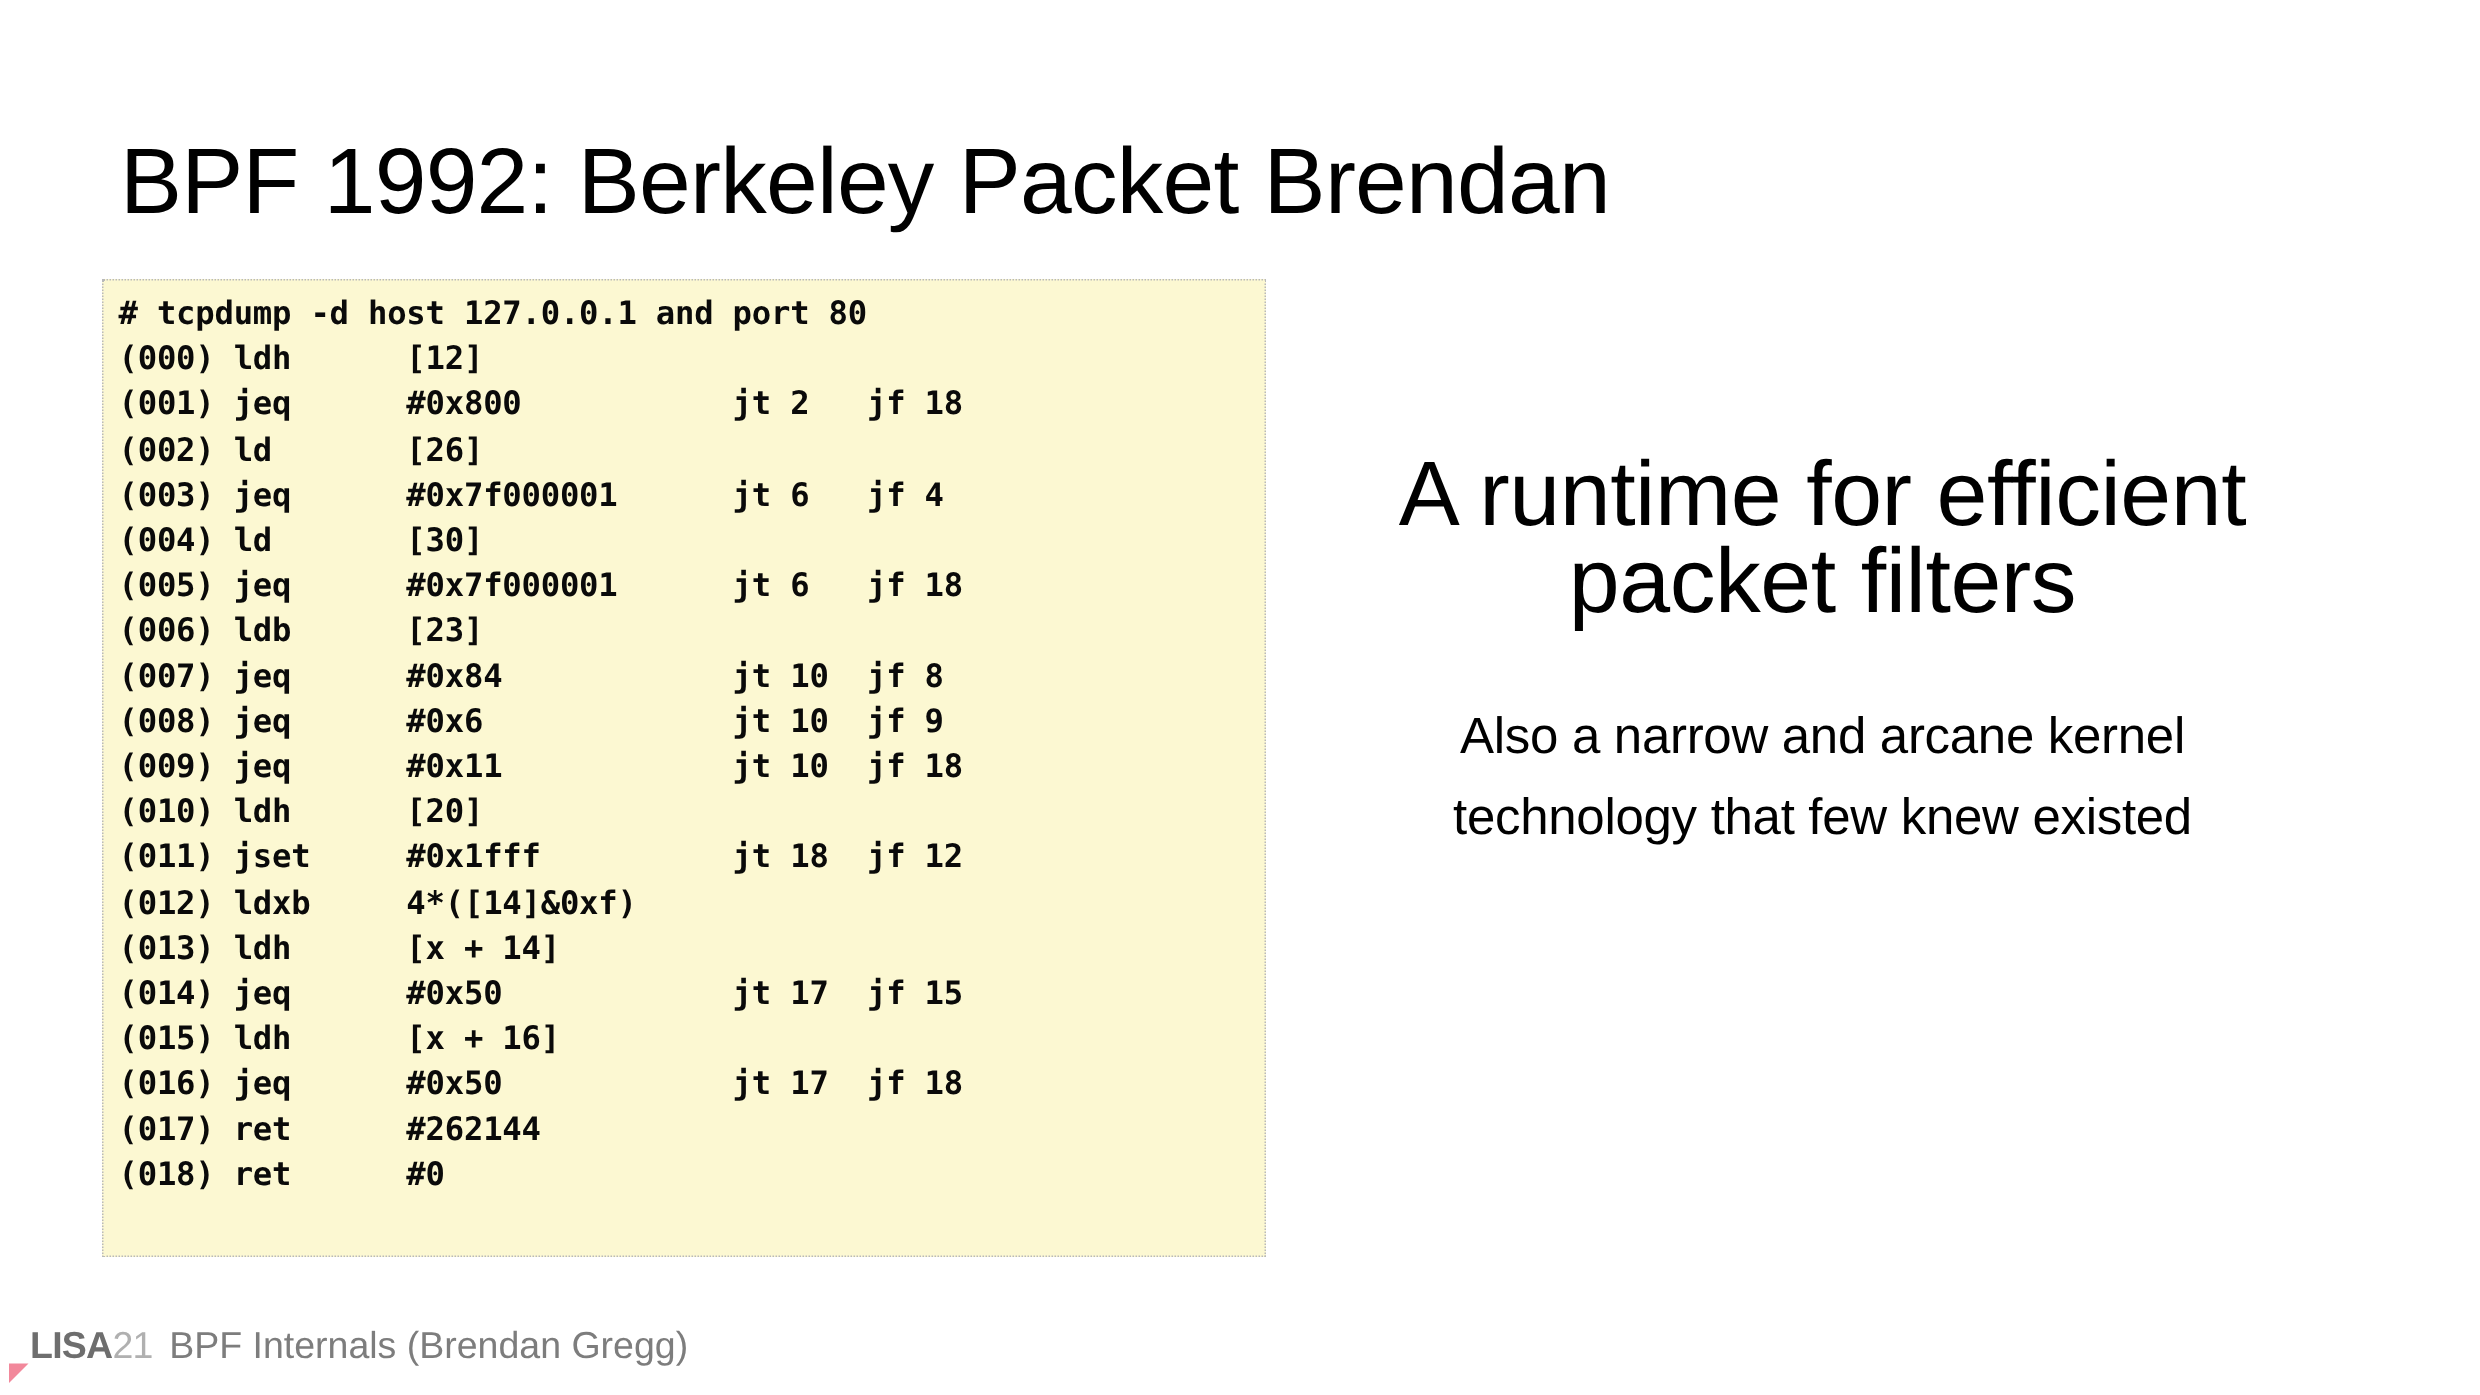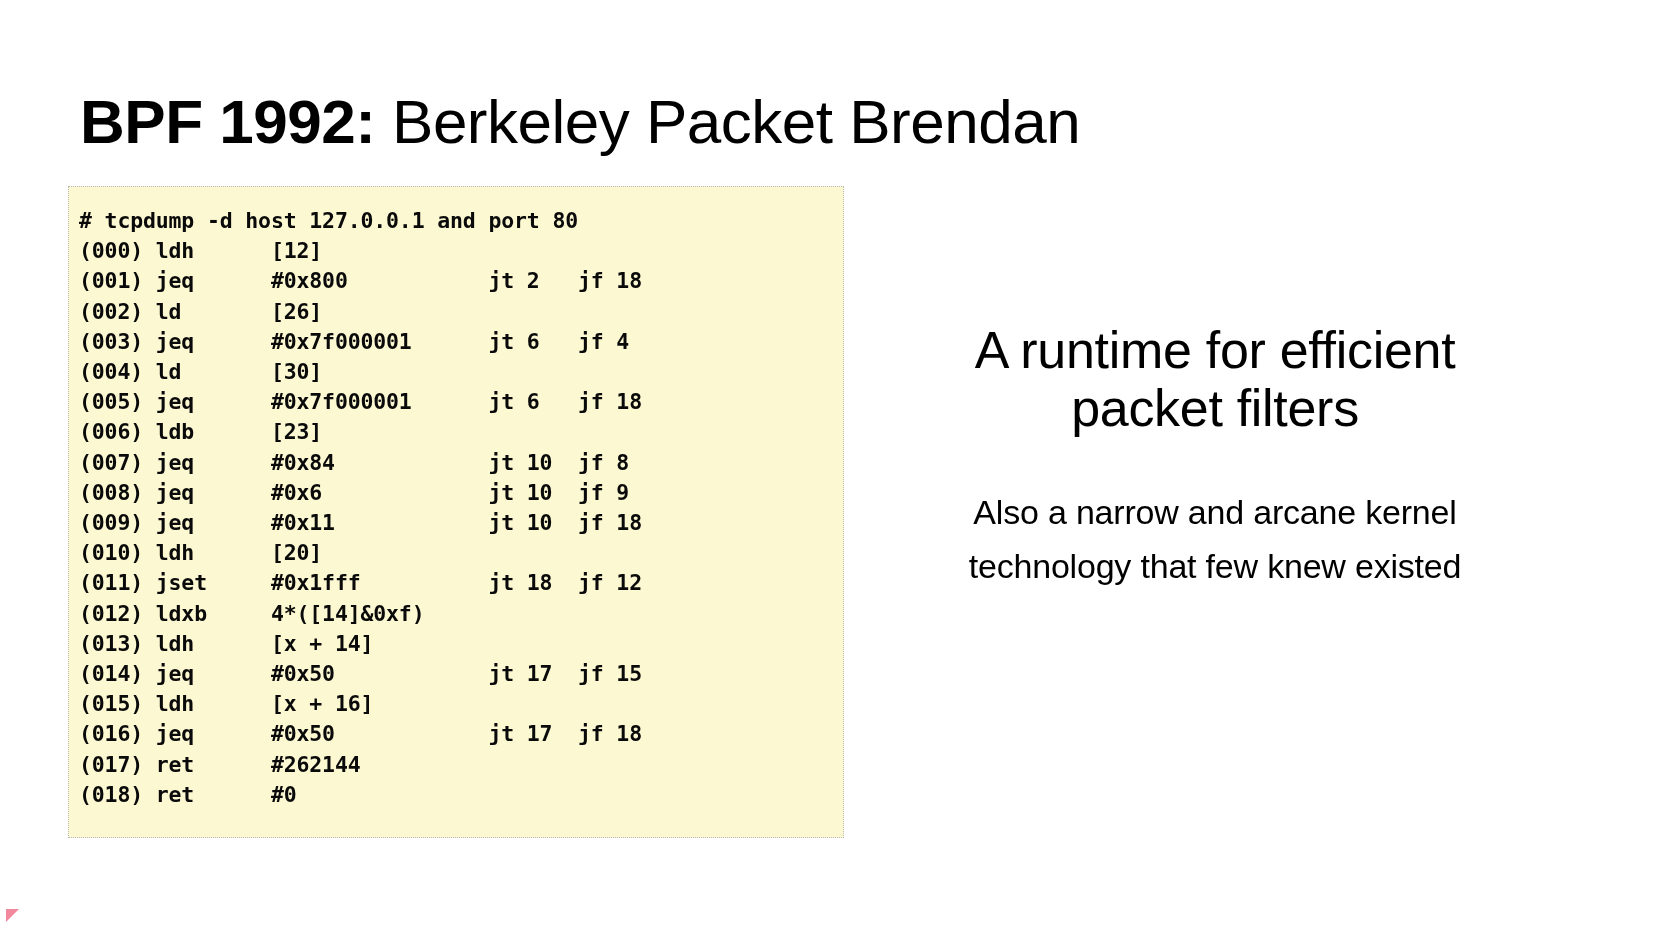--- a/index.html
+++ b/index.html
@@ -26,37 +26,37 @@
     left: 80px;
     top: 42px;
     width: 1450px;
     font-size: 62px;
     line-height: 76px;
     color: #000000;
     letter-spacing: -0.5px;
     white-space: nowrap;
   }
   #slide-title .title-strong {
-    font-weight: 700;
+    font-weight: 400;
   }
   #slide-title .title-rest {
     font-weight: 400;
   }
 
   
   #code-block {
     position: absolute;
     left: 68px;
     top: 186px;
     width: 776px;
     height: 652px;
     background: #fcf8d2;
     border: 1px dotted #b9b9b9;
     box-sizing: border-box;
-    padding: 19px 0 8px 10px;
+    padding: 8px 0 8px 10px;
     overflow: hidden;
   }
   #code-pre {
     margin: 0;
     font-family: "DejaVu Sans Mono", "Liberation Mono", monospace;
     font-weight: 700;
     font-size: 21.5px;
     line-height: 30.2px;
     color: #0a0a0a;
     white-space: pre;
@@ -66,25 +66,24 @@
   
   #right-col {
     position: absolute;
     left: 905px;
     top: 300px;
     width: 620px;
     text-align: center;
     color: #000000;
   }
   #right-lead {
-    font-size: 52px;
+    font-size: 61px;
     line-height: 58px;
     font-weight: 400;
     letter-spacing: -0.3px;
-    margin-top: 21px;
   }
   #right-sub {
     margin-top: 48px;
     font-size: 34px;
     line-height: 54px;
     font-weight: 400;
     letter-spacing: -0.2px;
   }
 
   
@@ -151,15 +150,20 @@
 (016) jeq      #0x50            jt 17  jf 18
 (017) ret      #262144
 (018) ret      #0</pre>
   </div>
 
   <div id="right-col">
     <div id="right-lead">A runtime for efficient packet filters</div>
     <div id="right-sub">Also a narrow and arcane kernel technology that few knew existed</div>
   </div>
 
+  <div id="footer">
+    <span class="lisa">LISA</span>
+      <span class="year">21</span>
+      <span class="footer-text">BPF Internals (Brendan Gregg)</span>
+  </div>
   <div id="footer-mark"></div>
 
 </div>
 
 </body></html>

